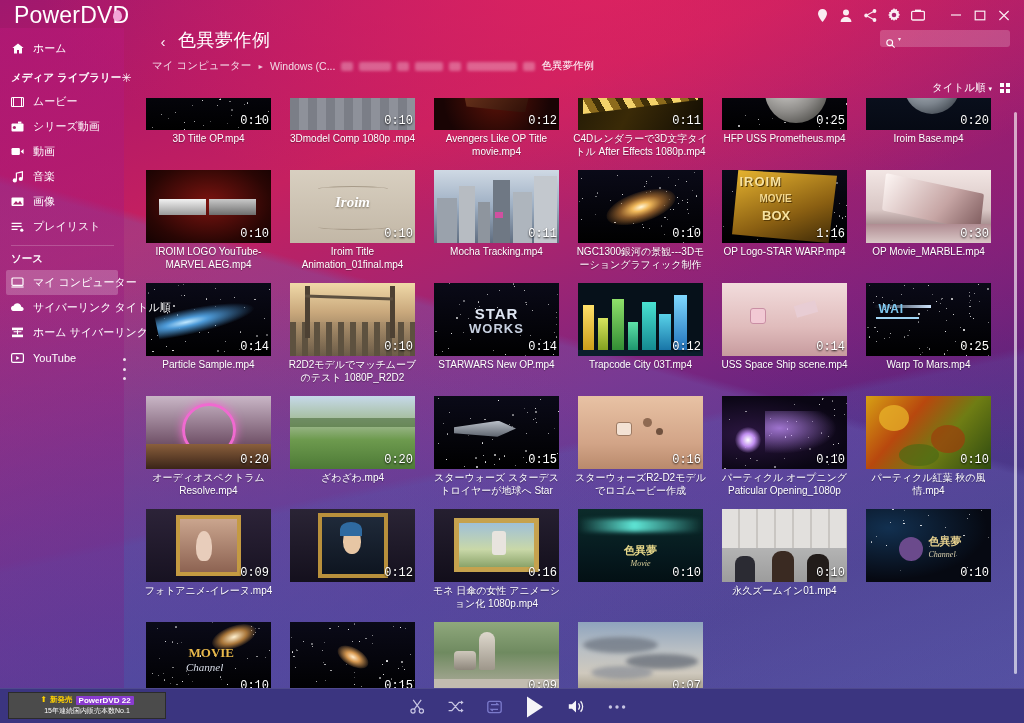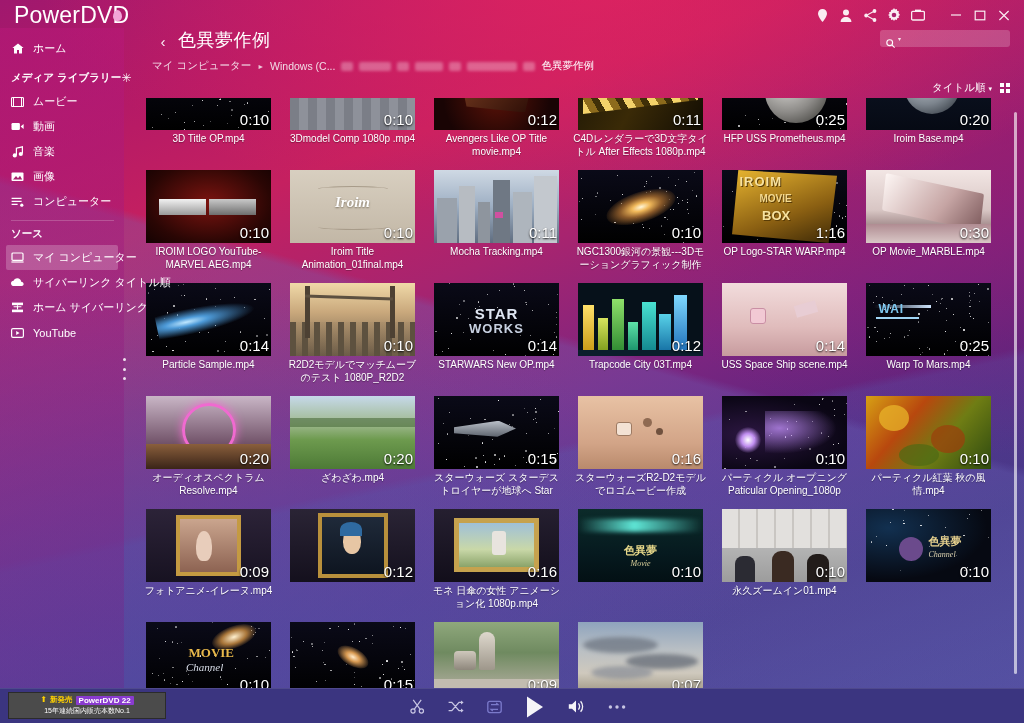--- a/index.html
+++ b/index.html
@@ -114,22 +114,22 @@
   }
   .cell { width:141px; height:113px; position:relative; }
   .thumbwrap { position:relative; width:125px; height:73px; margin:0 auto; }
   .thumb {
     position:absolute; left:0; top:0; width:125px; height:73px;
     overflow:hidden; background:#000;
   }
   .thumb .inner { position:absolute; inset:0; }
   .dur {
     position:absolute; right:2px; bottom:2px;
-    font-size:15px; color:#fff; text-shadow:0 1px 2px rgba(0,0,0,.95);
-    font-family:Liberation Sans, sans-serif;
+    font-size:12px; color:#fff; text-shadow:0 1px 2px rgba(0,0,0,.95);
+    font-family:Liberation Mono, monospace;
   }
   .cap {
     position:absolute; left:3px; right:3px; top:76px;
     font-size:10px; line-height:12.5px; text-align:center; color:#fff;
     max-height:26px; overflow:hidden; word-break:break-word;
     text-shadow:0 1px 1px rgba(0,0,0,.35);
   }
 
   
   .vscroll {
@@ -245,20 +245,30 @@
       <span class="ic">
         <svg width="13" height="11" viewBox="0 0 13 11">
             <rect x="0.5" y="1.5" width="12" height="9" rx="1" stroke="#fff" stroke-width="1.1" fill="none"></rect>
             <path d="M2.5 1.5v9M10.5 1.5v9" stroke="#fff" stroke-width="1"></path>
           </svg>
       </span>
       <span>ムービー</span>
     </div>
     <div class="side-item">
       <span class="ic">
+        <svg width="13" height="11" viewBox="0 0 13 11">
+            <rect x="0.5" y="2.5" width="12" height="8" rx="1" fill="#fff"></rect>
+            <circle cx="3.4" cy="6.5" r="1.6" fill="#a8236e"></circle>
+            <rect x="7" y="0.6" width="3.4" height="2" fill="#fff"></rect>
+          </svg>
+      </span>
+      <span>シリーズ動画</span>
+    </div>
+    <div class="side-item">
+      <span class="ic">
         <svg width="13" height="9" viewBox="0 0 13 9">
             <rect x="0.5" y="1" width="8.4" height="7" rx="1.2" fill="#fff"></rect>
             <path d="M9.6 4.5l3-2.4v4.8z" fill="#fff"></path>
           </svg>
       </span>
       <span>動画</span>
     </div>
     <div class="side-item">
       <span class="ic">
         <svg width="12" height="12" viewBox="0 0 12 12">
@@ -278,21 +288,21 @@
       </span>
       <span>画像</span>
     </div>
     <div class="side-item">
       <span class="ic">
         <svg width="13" height="10" viewBox="0 0 13 10">
             <path d="M0.6 1.4h10M0.6 4.4h10M0.6 7.4h6" stroke="#fff" stroke-width="1.2"></path>
             <circle cx="10.8" cy="8.2" r="1.6" fill="#fff"></circle>
           </svg>
       </span>
-      <span>コンピューター</span>
+      <span>プレイリスト</span>
     </div>
 
     <div class="side-sep"></div>
     <div class="side-head">
       <span>ソース</span>
     </div>
 
     <div class="side-item active">
       <span class="ic">
         <svg width="13" height="11" viewBox="0 0 13 11">

